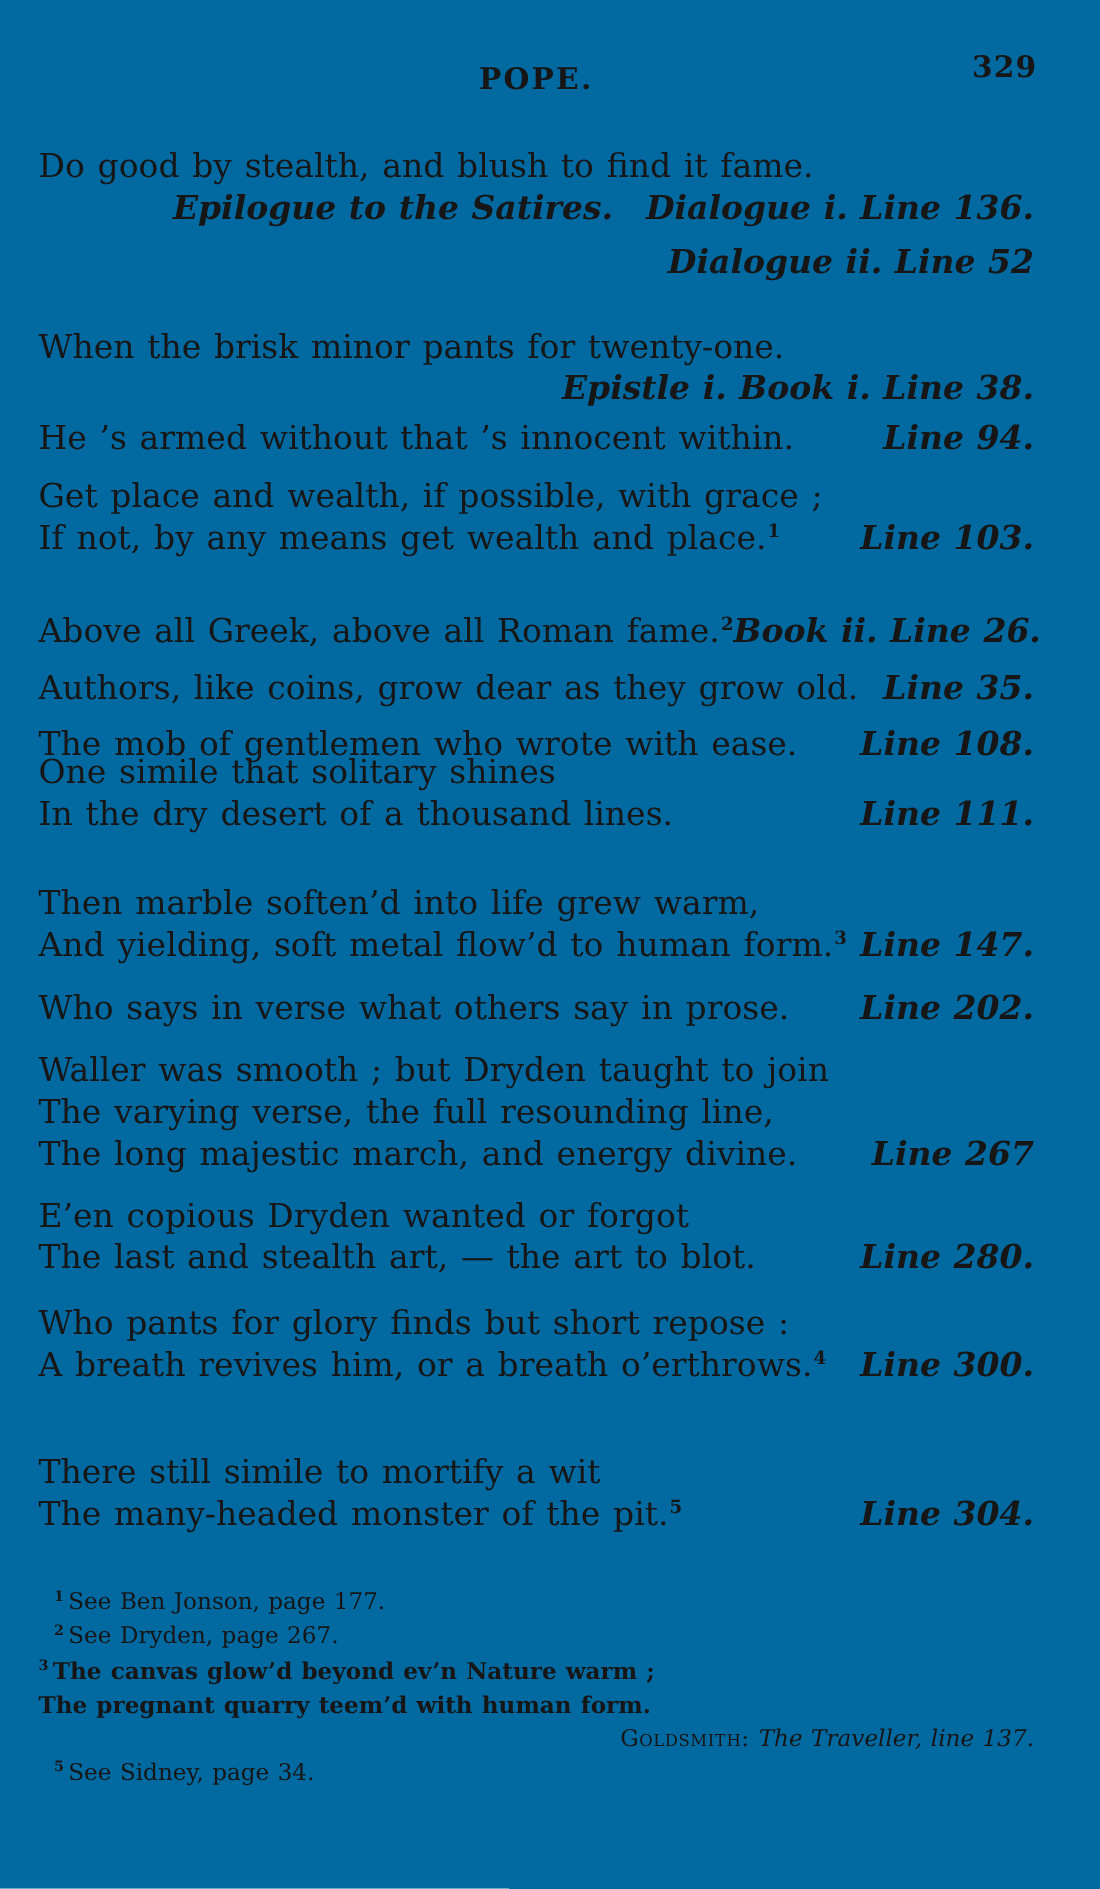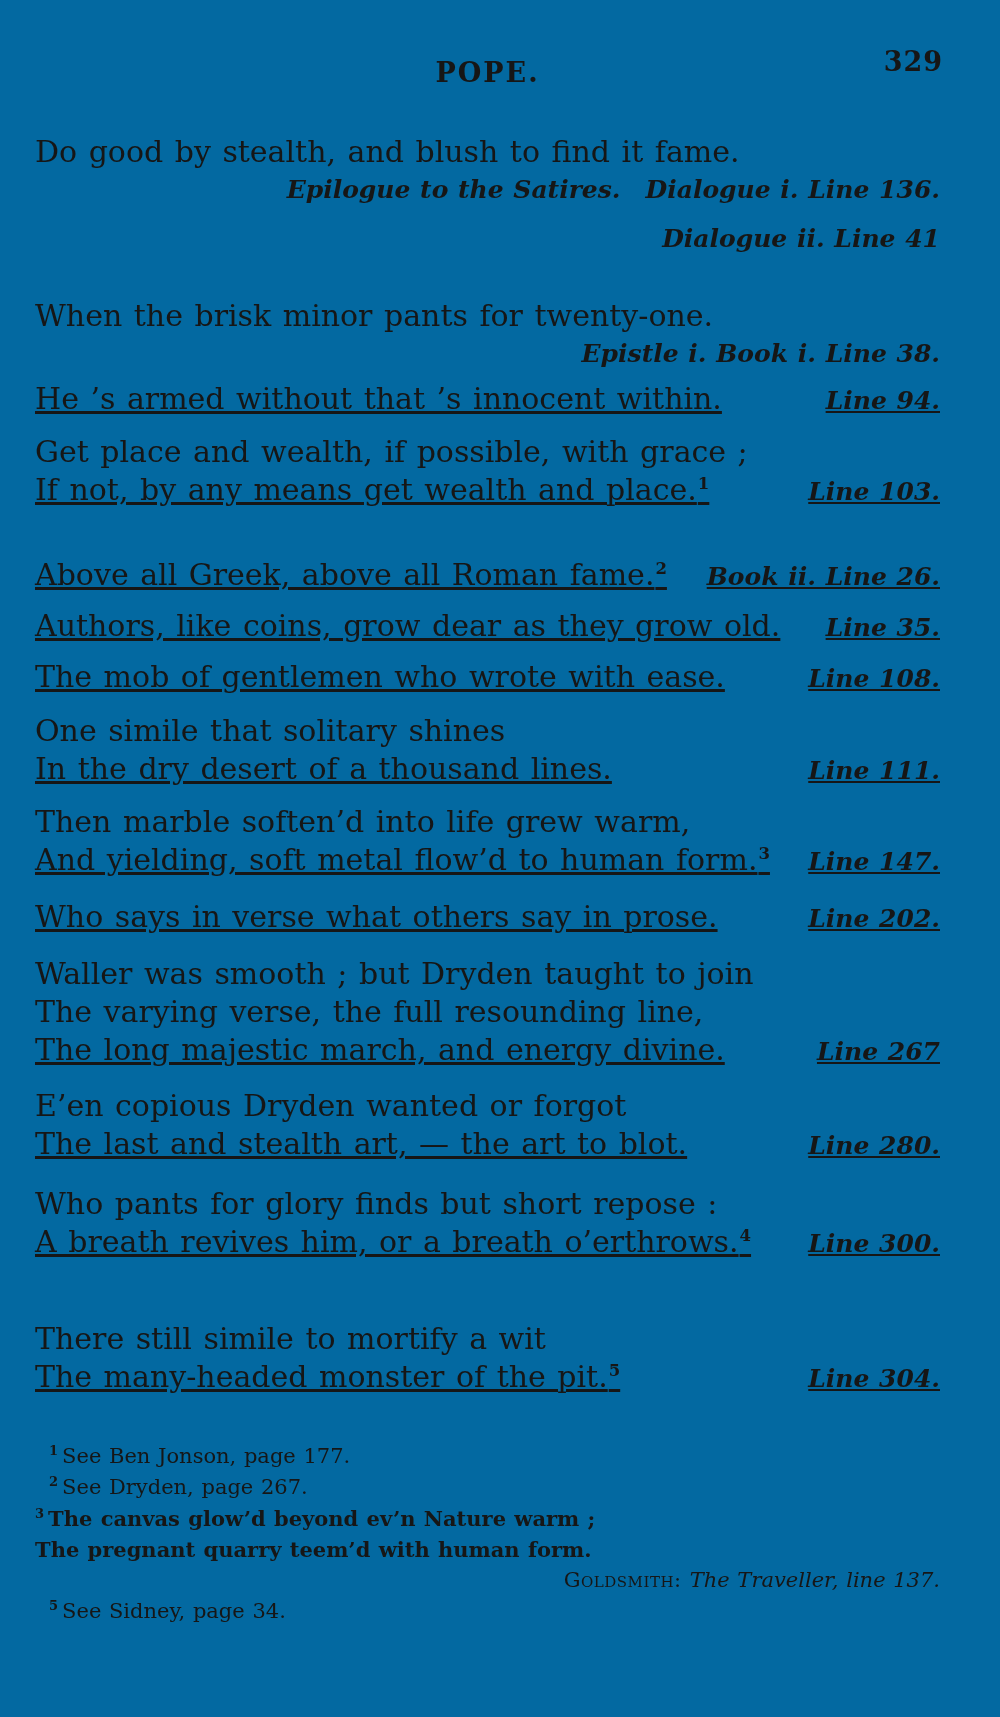--- a/index.html
+++ b/index.html
@@ -17,24 +17,24 @@
   }
   .page-number{
     position:absolute;top:46px;right:57px;
     font-size:27px;font-weight:600;letter-spacing:1px;
   }
   .quote{
     position:absolute;left:35px;right:60px;
     font-size:30px;line-height:38px;word-spacing:2px;
   }
   .qline{white-space:nowrap;}
-  .flexline{display:flex;justify-content:space-between;align-items:baseline;text-decoration:underline;}
+  .flexline{display:flex;justify-content:space-between;align-items:baseline;}
   .attr{
     font-style:italic;font-weight:600;
-    font-size:25px;word-spacing:1px;white-space:pre;
+    font-size:30px;word-spacing:1px;white-space:pre;
   }
   .attr.own{display:block;text-align:right;white-space:normal;}
   sup.fnref{font-size:0.55em;font-weight:700;line-height:0;margin-left:1px;}
   .footnotes{
     position:absolute;left:35px;right:60px;top:1441px;
     font-size:21px;line-height:31px;word-spacing:1px;
   }
   .footnotes p{margin:0;}
   sup.fnm{font-size:0.62em;font-weight:700;line-height:0;margin-right:4px;}
   .fn3line1{margin-left:150px;font-weight:600;}
@@ -51,21 +51,21 @@
 
   <div class="page-title">POPE.</div>
   <div class="page-number">329</div>
 
   <div class="quote" style="top:133px">
     <div class="qline">Do good by stealth, and blush to find it fame.</div>
     <div class="attr own">Epilogue to the Satires. Dialogue i. Line 136.</div>
   </div>
 
   <div class="quote" style="top:220px">
-    <div class="attr own">Dialogue ii. Line 41</div>
+    <div class="attr own">Dialogue ii. Line 52</div>
   </div>
 
   <div class="quote" style="top:297px">
     <div class="qline">When the brisk minor pants for twenty-one.</div>
     <div class="attr own">Epistle i. Book i. Line 38.</div>
   </div>
 
   <div class="quote" style="top:380px">
     <div class="qline flexline">
       <span>He ’s armed without that ’s innocent within.</span>
@@ -95,21 +95,21 @@
     </div>
   </div>
 
   <div class="quote" style="top:658px">
     <div class="qline flexline">
       <span>The mob of gentlemen who wrote with ease.</span>
       <span class="attr">Line 108.</span>
     </div>
   </div>
 
-  <div class="quote" style="top:712px">
+  <div class="quote" style="top:684px">
     <div class="qline">One simile that solitary shines</div>
     <div class="qline flexline">
       <span>In the dry desert of a thousand lines.</span>
       <span class="attr">Line 111.</span>
     </div>
   </div>
 
   <div class="quote" style="top:803px">
     <div class="qline">Then marble soften’d into life grew warm,</div>
     <div class="qline flexline">

